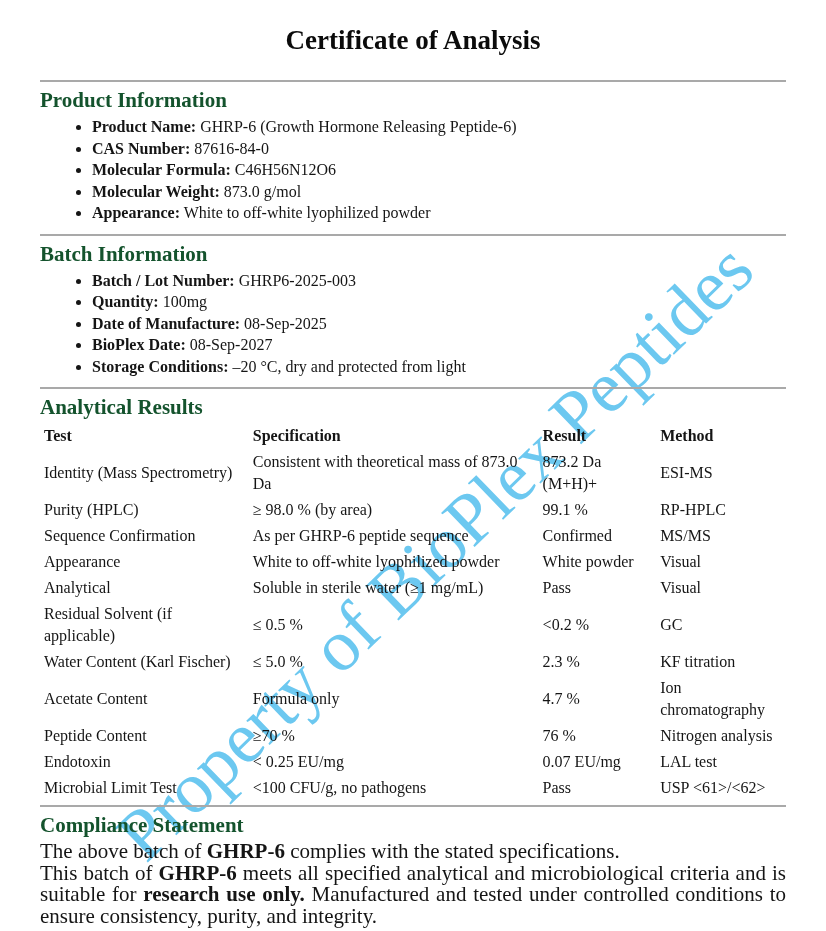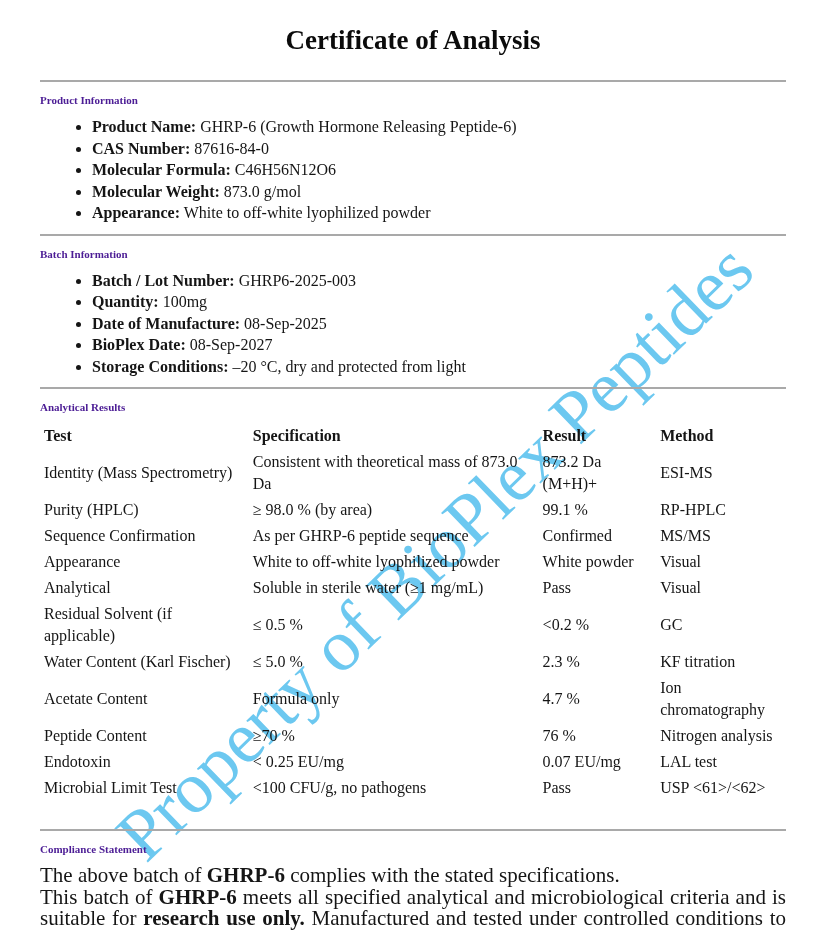--- a/index.html
+++ b/index.html
@@ -38,39 +38,39 @@
     margin-bottom: 22px;
     color: #0b0b0b;
   }
   hr.rule {
     border: none;
     height: 2px;
     background: #a9a9a9;
     margin: 0 0 8px 0;
   }
   h2.sec-heading {
-    font-size: 11px;
+    font-size: 21px;
     line-height: 20px;
     font-weight: bold;
-    color: #4c1d95;
+    color: #14532d;
     margin: 2px 0 6px 0;
   }
   ul.info-list {
     list-style: disc;
     padding-left: 52px;
     margin: 0 0 10px 0;
   }
   ul.info-list li {
     font-size: 16px;
     line-height: 21.5px;
   }
   ul.info-list b { font-weight: bold; }
   table.results {
     border-collapse: collapse;
-    margin: 2px 0 28px 4px;
+    margin: 2px 0 4px 4px;
     table-layout: fixed;
   }
   table.results th, table.results td {
     font-size: 16px;
     line-height: 22px;
     text-align: left;
     vertical-align: middle;
     padding: 2px 6px 2px 0;
     font-weight: normal;
   }

